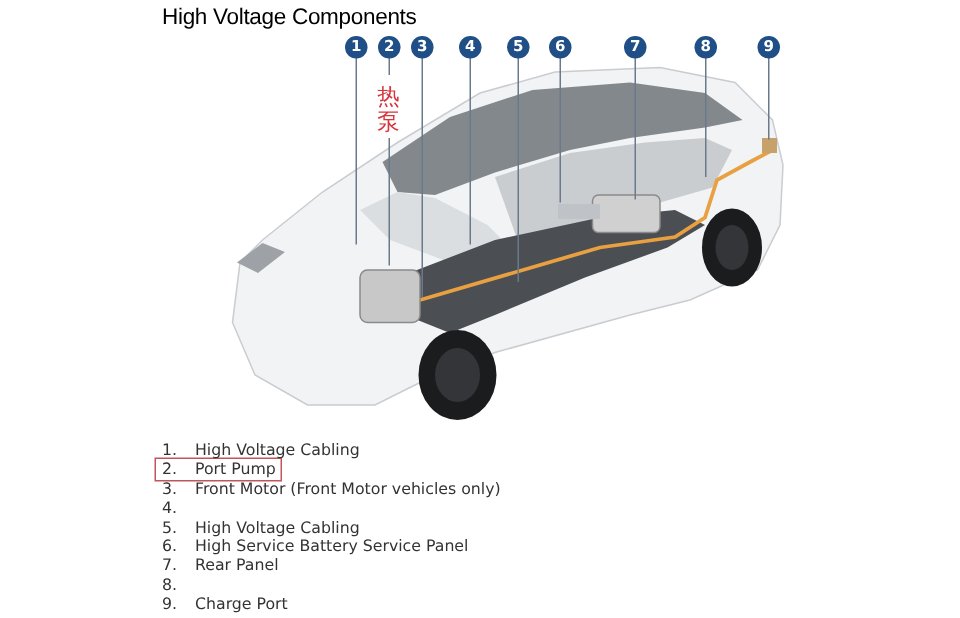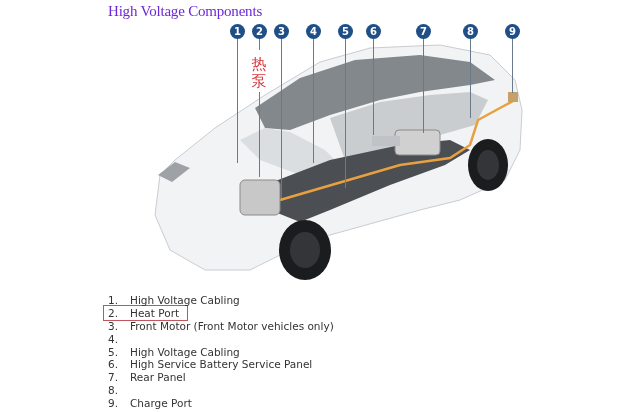--- a/index.html
+++ b/index.html
@@ -1,17 +1,17 @@
 <!DOCTYPE html>
 <html><head>
 <meta charset="utf-8">
 <style>
   html,body{margin:0;padding:0;}
   body{width:640px;height:412px;background:#ffffff;position:relative;overflow:hidden;font-family:"Liberation Sans",sans-serif;}
-  .title{position:absolute;left:108px;top:3px;font-size:15px;color:#6d28d9;font-family:Liberation Serif, serif;letter-spacing:-0.2px;}
+  .title{position:absolute;left:108px;top:3px;font-size:15px;color:#000000;font-family:Liberation Sans, sans-serif;letter-spacing:-0.2px;}
   .callout{position:absolute;width:15px;height:15px;border-radius:50%;background:#1f4f86;color:#fff;font-size:10px;font-weight:bold;text-align:center;line-height:15px;font-family:"DejaVu Sans",sans-serif;}
   .leader{position:absolute;width:1px;background:#6b7a8a;}
   .cn{position:absolute;left:250px;top:56px;color:#d6343b;font-size:15px;line-height:17px;width:18px;text-align:center;font-family:"DejaVu Sans",sans-serif;}
   .car{position:absolute;left:0;top:0;}
   .legend{position:absolute;left:108px;top:294px;font-size:10.5px;color:#333;font-family:"DejaVu Sans",sans-serif;}
   .li{height:12.9px;line-height:12.9px;display:flex;}
   .li .n{width:22px;}
   .hl{position:absolute;left:103px;top:305px;width:83px;height:14px;border:1px solid #c0565b;}
 </style>
 </head>
@@ -77,21 +77,21 @@
 </div>
 
 <div class="hl"></div>
 <div class="legend">
   <div class="li">
       <span class="n">1.</span>
       <span>High Voltage Cabling</span>
     </div>
   <div class="li">
       <span class="n">2.</span>
-      <span>Heat Port</span>
+      <span>Port Pump</span>
     </div>
   <div class="li">
       <span class="n">3.</span>
       <span>Front Motor (Front Motor vehicles only)</span>
     </div>
   <div class="li">
       <span class="n">4.</span>
     </div>
   <div class="li">
       <span class="n">5.</span>

